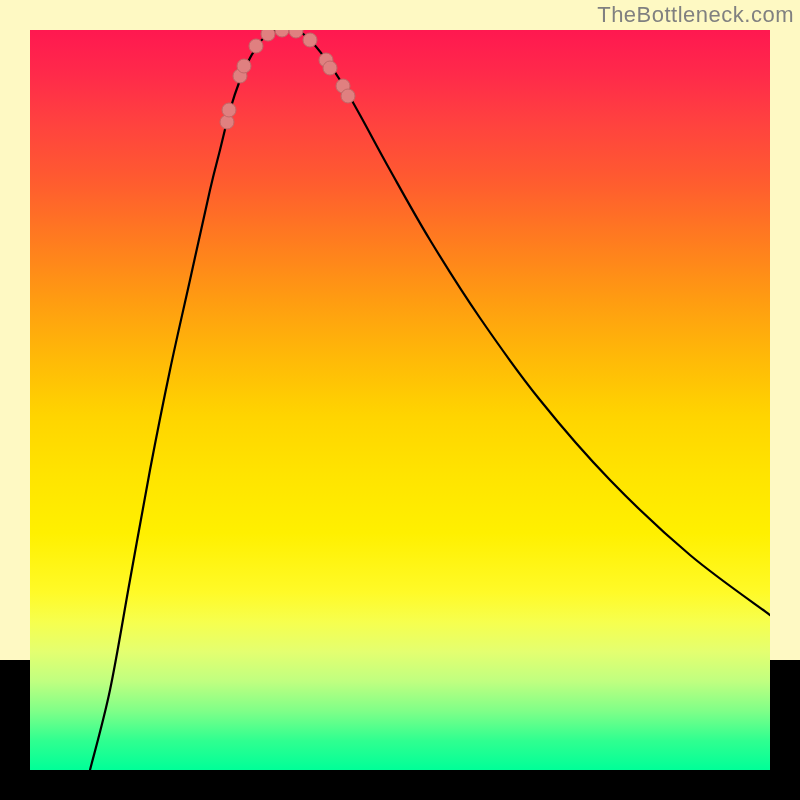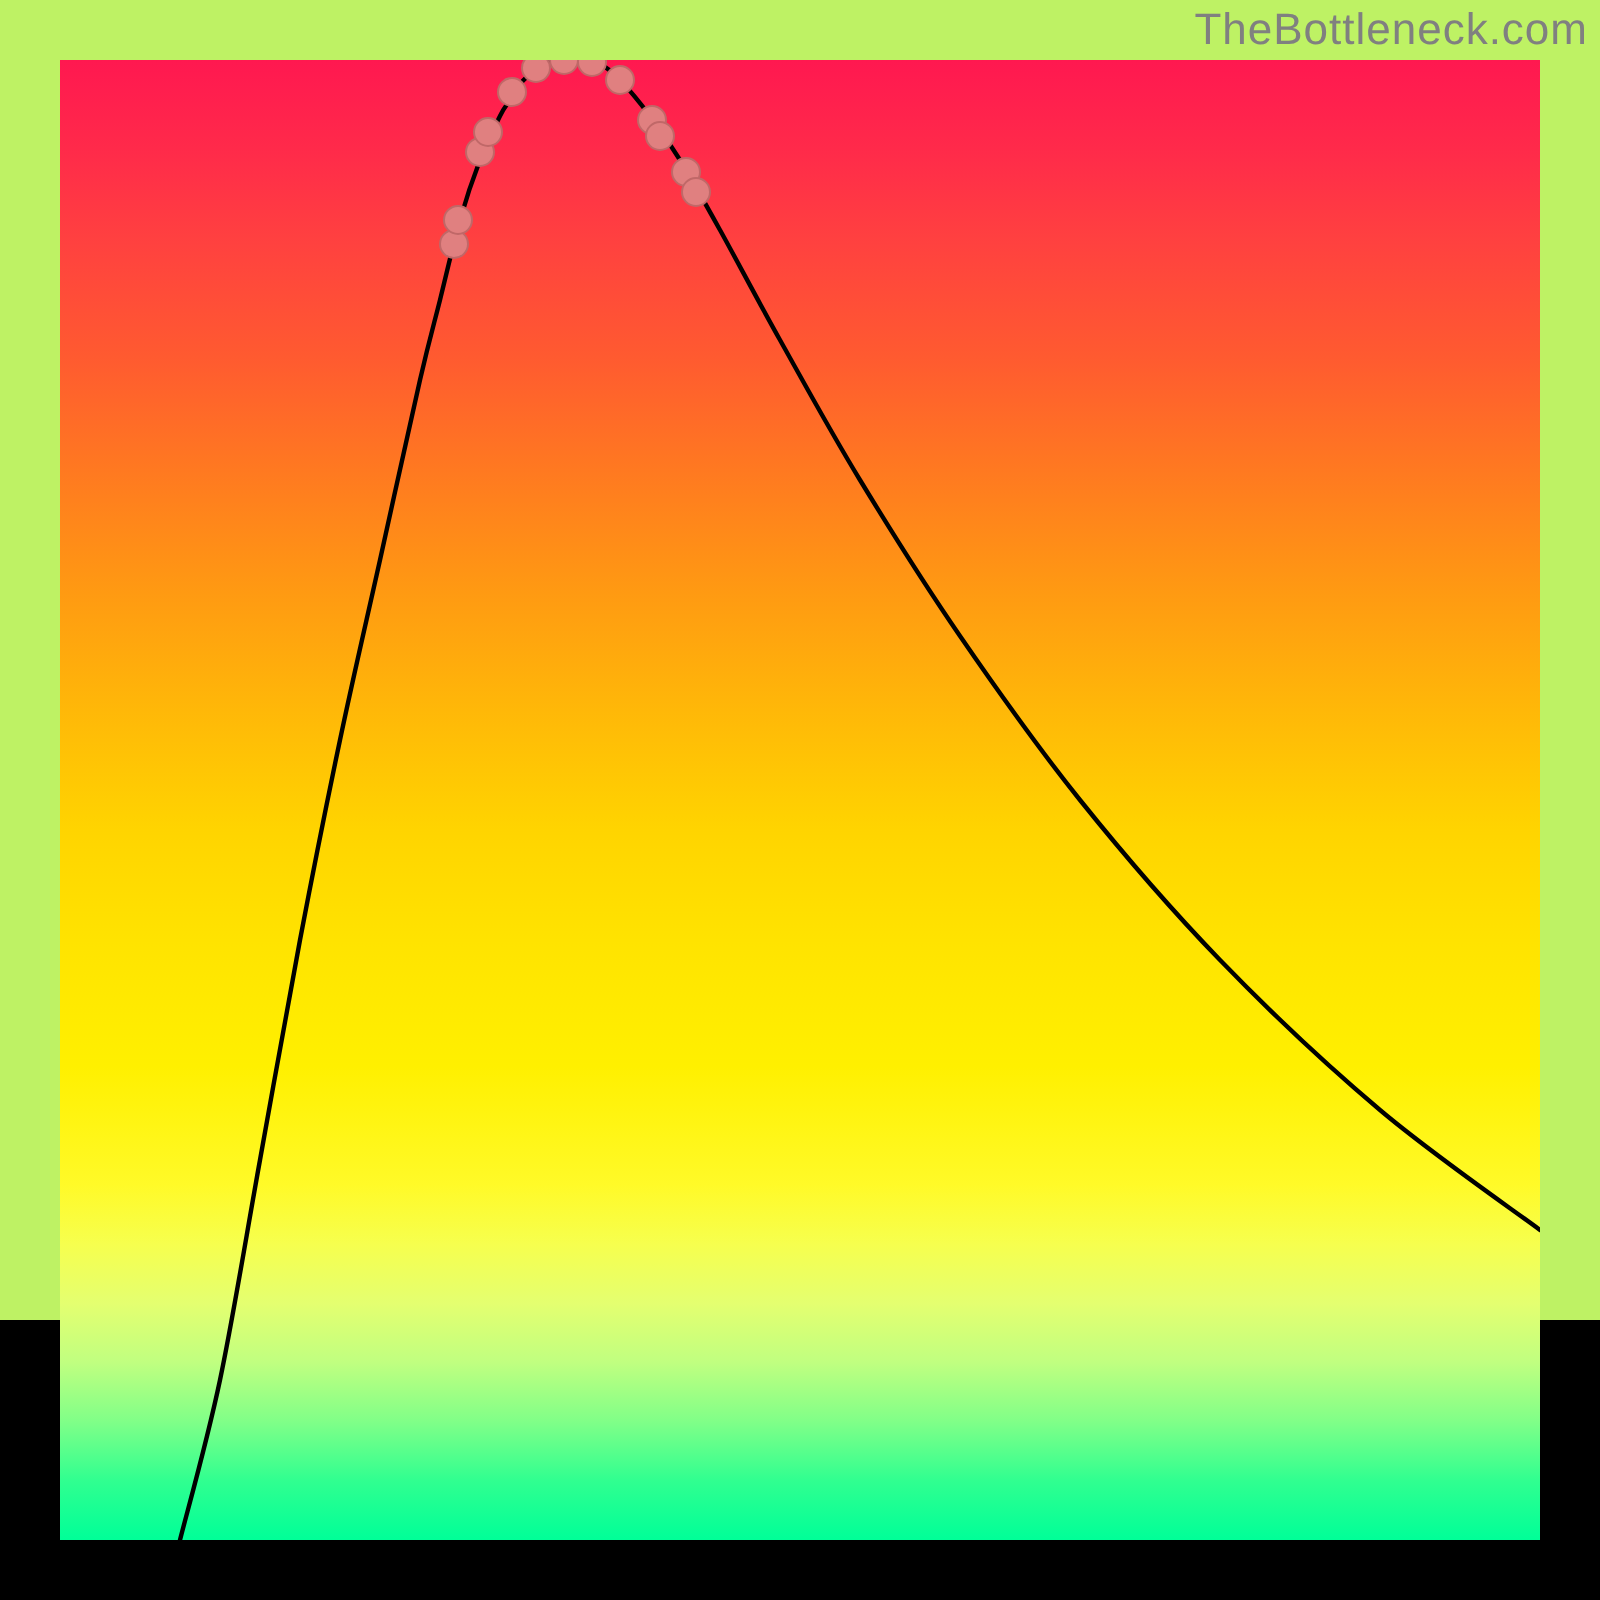--- a/index.html
+++ b/index.html
@@ -10,21 +10,21 @@
     background: #000;
     overflow: hidden;
     font-family: Arial, Helvetica, sans-serif;
   }
   .frame {
     position: absolute;
     top: 0;
     left: 0;
     width: 800px;
     height: 660px;
-    background: #bef264;
+    background: #fef9c3;
   }
   .plot-area {
     position: absolute;
     top: 30px;
     left: 30px;
     width: 740px;
     height: 740px;
     overflow: hidden;
   }
   .gradient {

